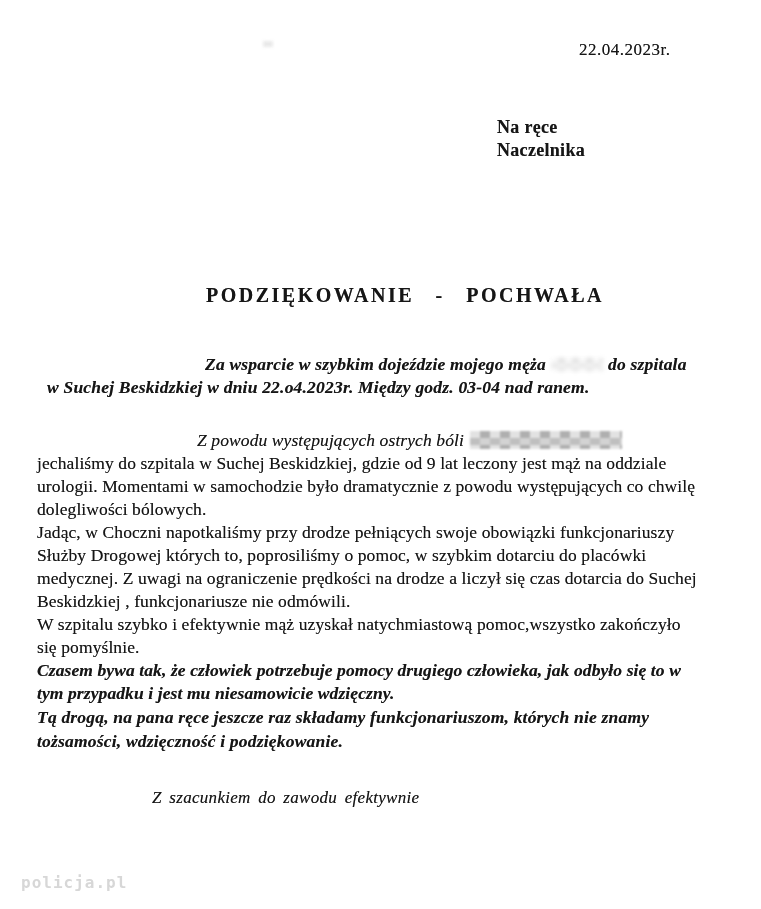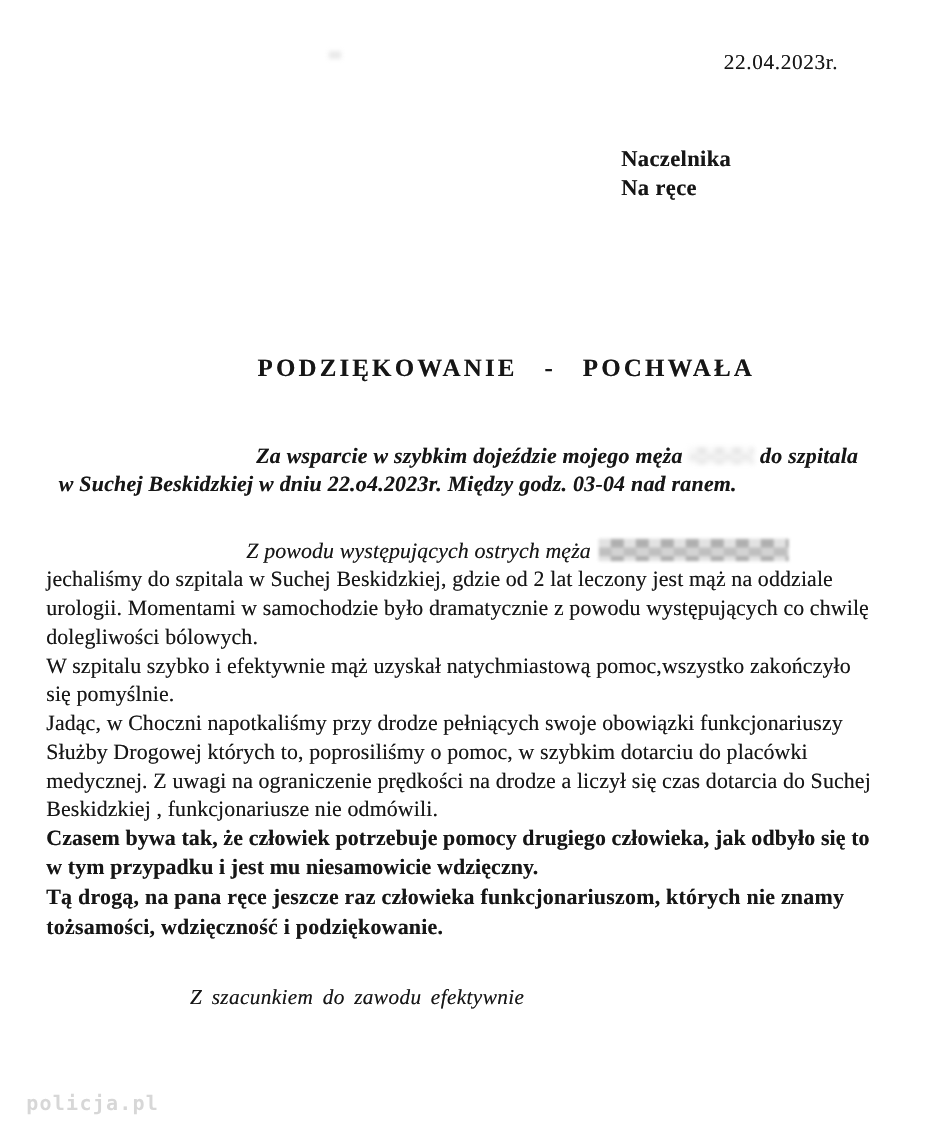--- a/index.html
+++ b/index.html
@@ -77,20 +77,21 @@
   .body-block p {
     margin: 0;
   }
   .p-intro {
     text-indent: 160px;
   }
   .ital {
     font-style: italic;
   }
   .ital-bold {
+    font-style: italic;
     font-weight: bold;
   }
 
   
   .redact-pixel {
     display: inline-block;
     width: 152px;
     height: 18px;
     margin-left: 6px;
     vertical-align: -3px;
@@ -162,35 +163,35 @@
 </head>
 <body>
 
 <div class="page">
 
   <div class="scan-smudge"></div>
 
   <div class="date ink">22.04.2023r.</div>
 
   <div class="addressee ink">
+    <div>Na ręce</div>
     <div>Naczelnika</div>
-    <div>Na ręce</div>
   </div>
 
   <div class="title ink">PODZIĘKOWANIE - POCHWAŁA</div>
 
   <p class="lead ink"><span>Za wsparcie w szybkim dojeździe mojego męża</span><span class="redact-faint"></span><span>do szpitala w Suchej Beskidzkiej w dniu 22.o4.2023r. Między godz. 03-04 nad ranem.</span></p>
 
   <div class="body-block ink">
-    <p class="p-intro"><span class="ital">Z powodu występujących ostrych męża</span><span class="redact-pixel"></span></p>
-    <p>jechaliśmy do szpitala w Suchej Beskidzkiej, gdzie od 2 lat leczony jest mąż na oddziale urologii. Momentami w samochodzie było dramatycznie z powodu występujących co chwilę dolegliwości bólowych.</p>
+    <p class="p-intro"><span class="ital">Z powodu występujących ostrych bóli</span><span class="redact-pixel"></span></p>
+    <p>jechaliśmy do szpitala w Suchej Beskidzkiej, gdzie od 9 lat leczony jest mąż na oddziale urologii. Momentami w samochodzie było dramatycznie z powodu występujących co chwilę dolegliwości bólowych.</p>
+    <p>Jadąc, w Choczni napotkaliśmy przy drodze pełniących swoje obowiązki funkcjonariuszy Służby Drogowej których to, poprosiliśmy o pomoc, w szybkim dotarciu do placówki medycznej. Z uwagi na ograniczenie prędkości na drodze a liczył się czas dotarcia do Suchej Beskidzkiej , funkcjonariusze nie odmówili.</p>
     <p>W szpitalu szybko i efektywnie mąż uzyskał natychmiastową pomoc,wszystko zakończyło się pomyślnie.</p>
-    <p>Jadąc, w Choczni napotkaliśmy przy drodze pełniących swoje obowiązki funkcjonariuszy Służby Drogowej których to, poprosiliśmy o pomoc, w szybkim dotarciu do placówki medycznej. Z uwagi na ograniczenie prędkości na drodze a liczył się czas dotarcia do Suchej Beskidzkiej , funkcjonariusze nie odmówili.</p>
     <p class="ital-bold">Czasem bywa tak, że człowiek potrzebuje pomocy drugiego człowieka, jak odbyło się to w tym przypadku i jest mu niesamowicie wdzięczny.</p>
   </div>
 
-  <p class="thanks ital-bold ink">Tą drogą, na pana ręce jeszcze raz człowieka funkcjonariuszom, których nie znamy tożsamości, wdzięczność i podziękowanie.</p>
+  <p class="thanks ital-bold ink">Tą drogą, na pana ręce jeszcze raz składamy funkcjonariuszom, których nie znamy tożsamości, wdzięczność i podziękowanie.</p>
 
   <p class="closing ink">Z szacunkiem do zawodu efektywnie</p>
 
   <div class="watermark">policja.pl</div>
 
 </div>
 
 </body></html>

